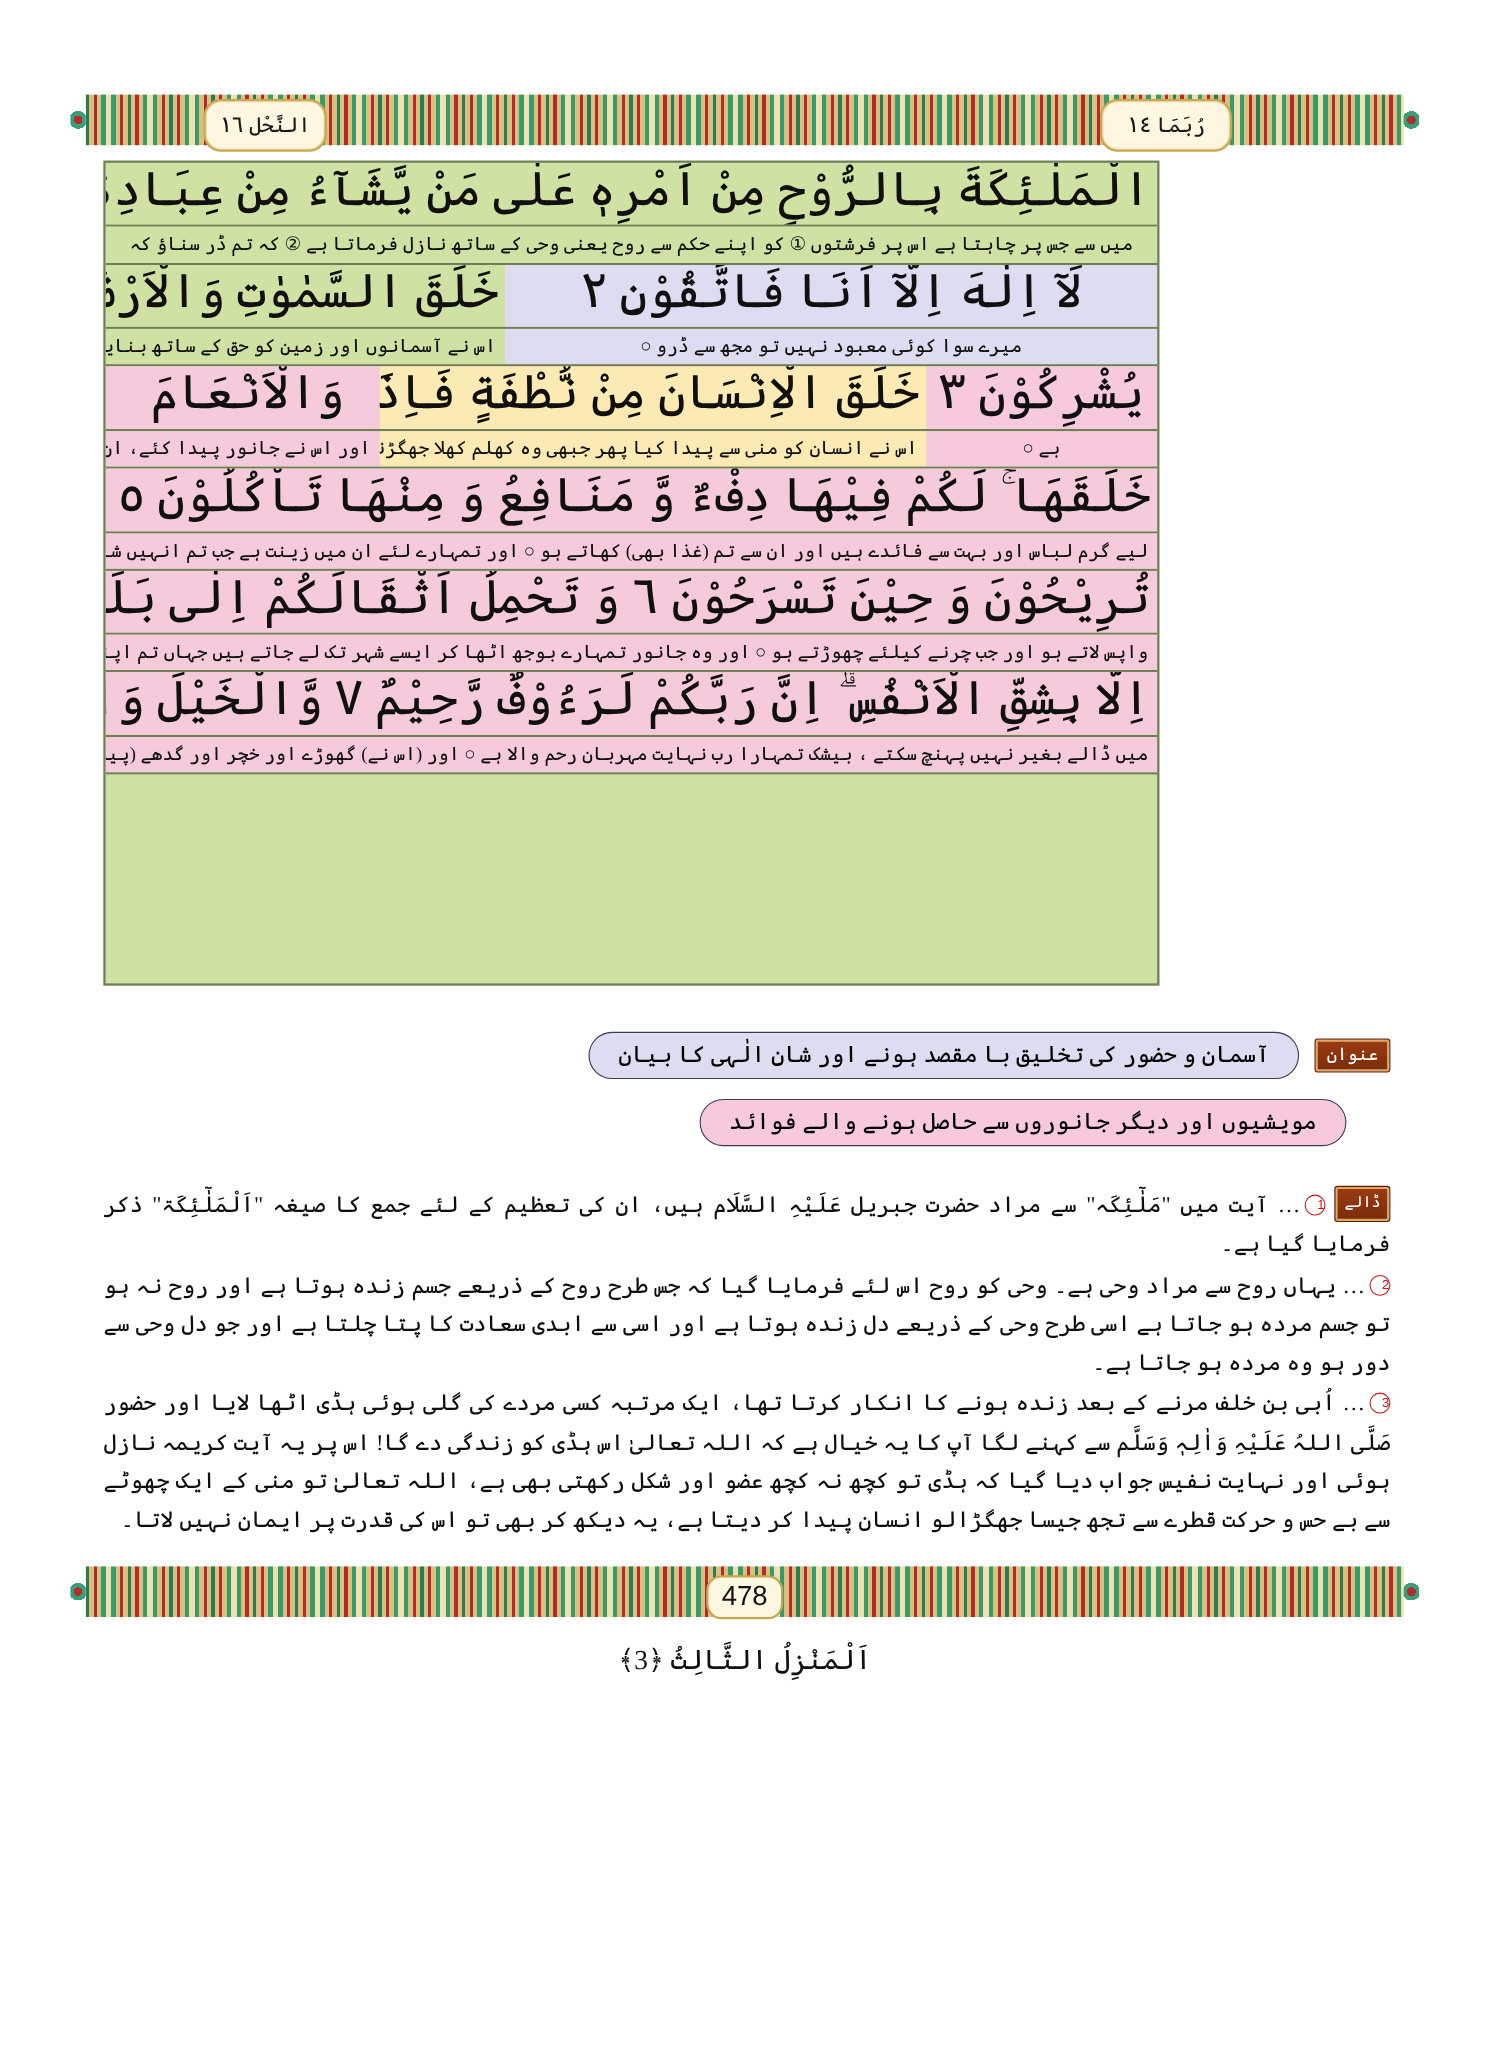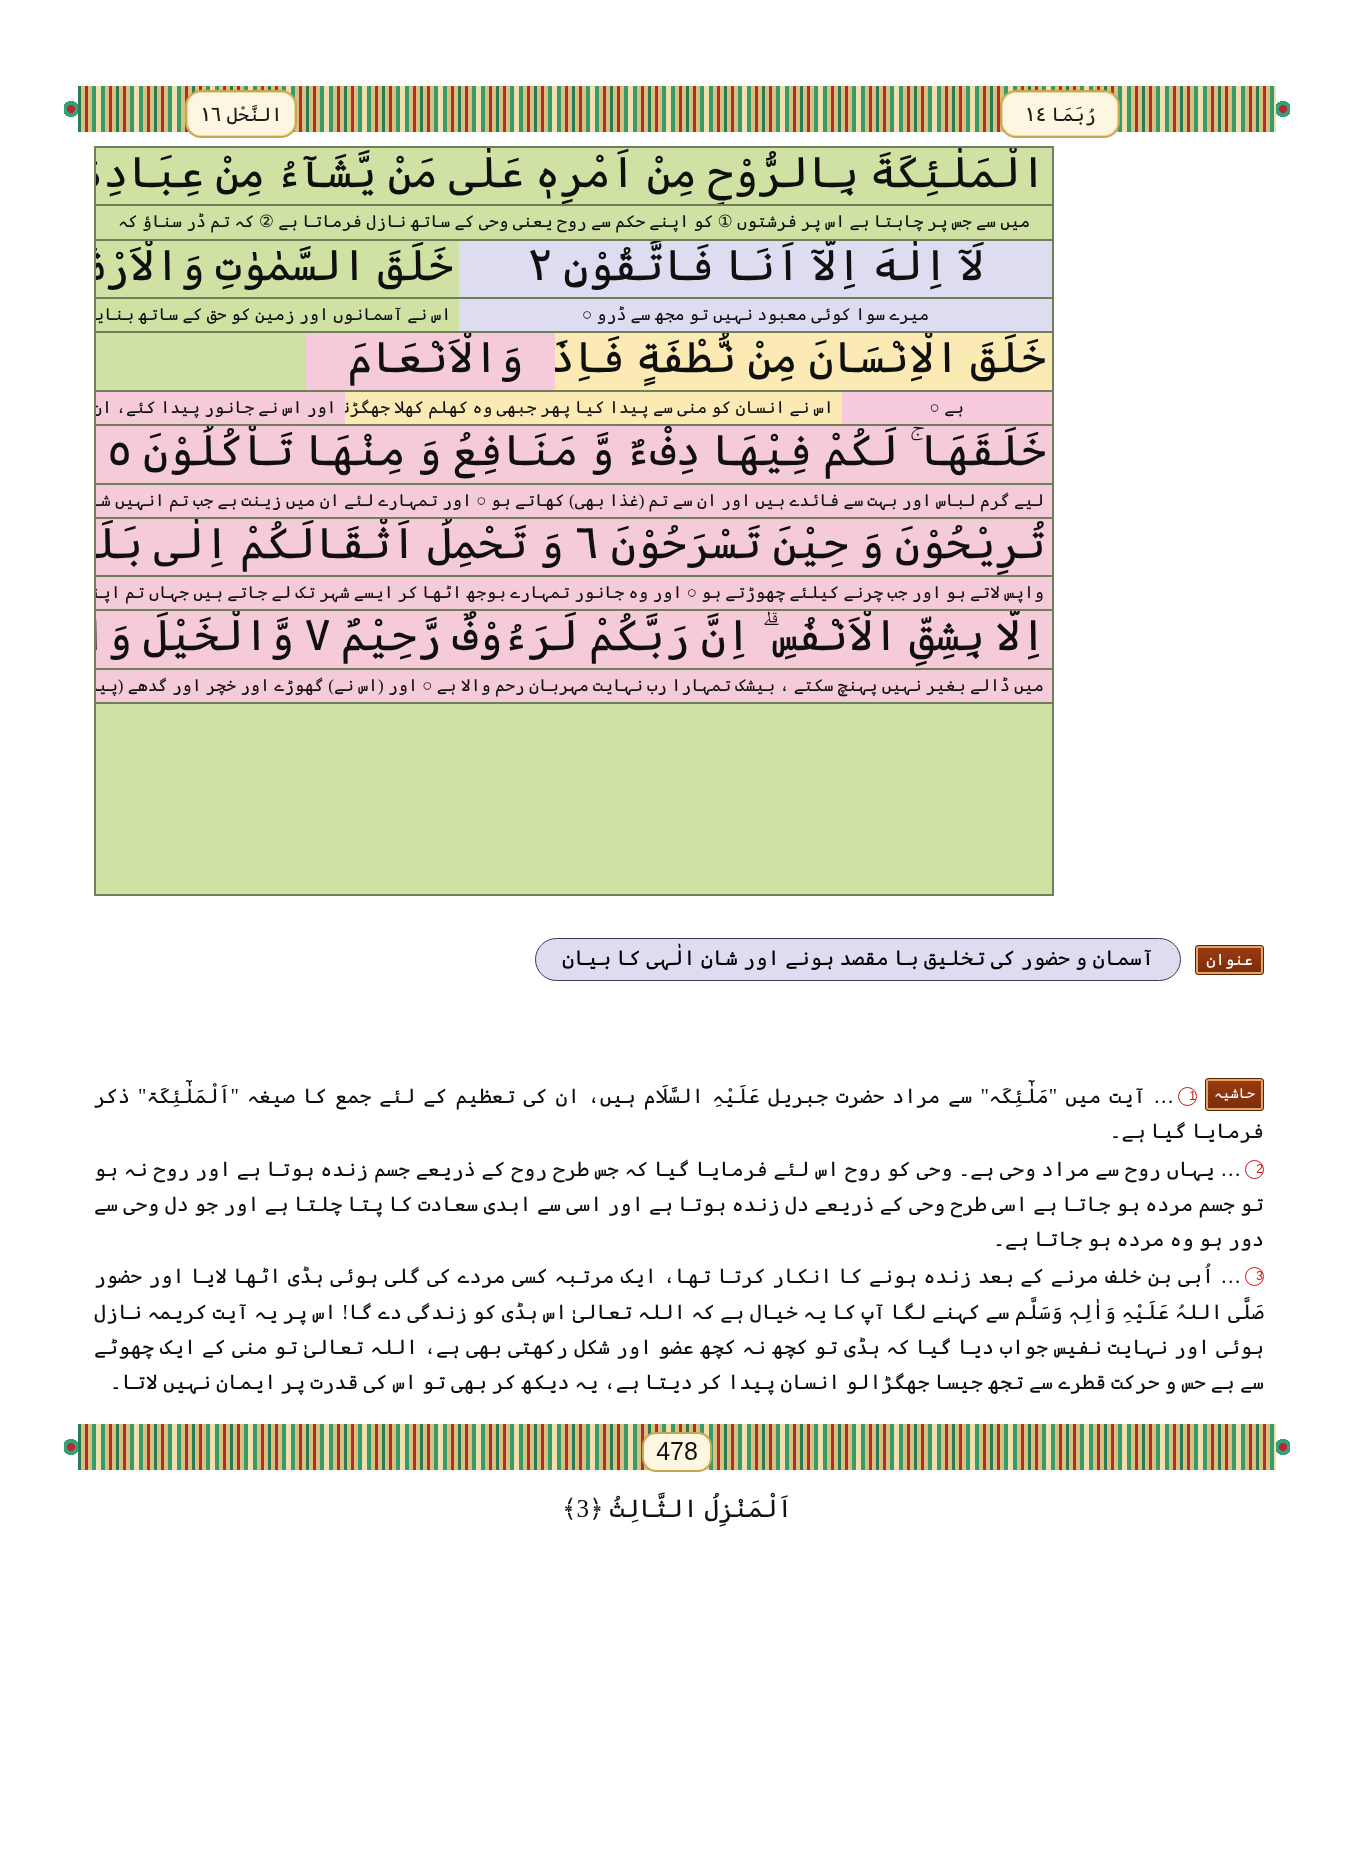--- a/index.html
+++ b/index.html
@@ -192,20 +192,21 @@
     </div>
     <div class="ayah-row">
       <div class="ayah-seg bg-lav" style="width: 62%;">لَآ اِلٰهَ اِلَّآ اَنَا فَاتَّقُوْنِ ٢</div>
       <div class="ayah-seg bg-green" style="width: 38%;">خَلَقَ السَّمٰوٰتِ وَالْاَرْضَ بِالْحَقِّ ۚ تَعٰلٰى عَمَّا</div>
     </div>
     <div class="trans-row">
       <div class="trans-seg bg-lav" style="width: 62%;">میرے سوا کوئی معبود نہیں تو مجھ سے ڈرو ○</div>
       <div class="trans-seg bg-green" style="width: 38%;">اس نے آسمانوں اور زمین کو حق کے ساتھ بنایا۔ وہ ان کے شرک سے بلند و بالا</div>
     </div>
     <div class="ayah-row">
+      <div class="ayah-seg bg-pink" style="width: 22%;">يُشْرِكُوْنَ ٣</div>
       <div class="ayah-seg bg-yellow" style="width: 52%;">خَلَقَ الْاِنْسَانَ مِنْ نُّطْفَةٍ فَاِذَا هُوَ خَصِيْمٌ مُّبِيْنٌ ٤</div>
       <div class="ayah-seg bg-pinklt" style="width: 26%;">وَالْاَنْعَامَ</div>
     </div>
     <div class="trans-row">
       <div class="trans-seg bg-pink" style="width: 22%;">ہے ○</div>
       <div class="trans-seg bg-yellow" style="width: 52%;">اس نے انسان کو منی سے پیدا کیا پھر جبھی وہ کھلم کھلا جھگڑنے والا بن گیا ○ ③</div>
       <div class="trans-seg bg-pinklt" style="width: 26%;">اور اس نے جانور پیدا کئے، ان میں تمہارے</div>
     </div>
     <div class="ayah-row">
       <div class="ayah-seg bg-pinklt" style="width: 100%;">خَلَقَهَا ۚ لَكُمْ فِيْهَا دِفْءٌ وَّ مَنَافِعُ وَ مِنْهَا تَاْكُلُوْنَ ٥ وَ لَكُمْ فِيْهَا جَمَالٌ حِيْنَ</div>
@@ -226,25 +227,26 @@
       <div class="trans-seg bg-pinklt" style="width: 100%;">میں ڈالے بغیر نہیں پہنچ سکتے ، بیشک تمہارا رب نہایت مہربان رحم والا ہے ○ اور (اس نے) گھوڑے اور خچر اور گدھے (پیدا کئے) تا کہ تم</div>
     </div>
   </div>
 
 <div class="topic-area">
   <div class="topic-line">
     <div class="topic-tag">عنوان</div>
     <div class="topic-pill pill-lav">آسمان و حضور کی تخلیق با مقصد ہونے اور شانِ الٰہی کا بیان</div>
   </div>
   <div class="topic-line" style="justify-content:flex-start; padding-right:40px; gap:30px;">
+    <div class="topic-pill pill-pink">مویشیوں اور دیگر جانوروں سے حاصل ہونے والے فوائد</div>
   </div>
 </div>
 
 <div class="fn-area" id="fn-area">
-    <p class="fn-p"><span class="fn-head">حاشیہ</span><span class="fn-num">1</span><span>… آیت میں "مَلٰٓئِكَہ" سے مراد حضرت جبریل عَلَیْہِ السَّلَام ہیں، ان کی تعظیم کے لئے جمع کا صیغہ "اَلْمَلٰٓئِكَۃ" ذکر فرمایا گیا ہے۔</span></p>
+    <p class="fn-p"><span class="fn-head">ڈالے</span><span class="fn-num">1</span><span>… آیت میں "مَلٰٓئِكَہ" سے مراد حضرت جبریل عَلَیْہِ السَّلَام ہیں، ان کی تعظیم کے لئے جمع کا صیغہ "اَلْمَلٰٓئِكَۃ" ذکر فرمایا گیا ہے۔</span></p>
     <p class="fn-p"><span class="fn-num">2</span><span>… یہاں روح سے مراد وحی ہے۔ وحی کو روح اس لئے فرمایا گیا کہ جس طرح روح کے ذریعے جسم زندہ ہوتا ہے اور روح نہ ہو تو جسم مردہ ہو جاتا ہے اسی طرح وحی کے ذریعے دل زندہ ہوتا ہے اور اسی سے ابدی سعادت کا پتا چلتا ہے اور جو دل وحی سے دور ہو وہ مردہ ہو جاتا ہے۔</span></p>
     <p class="fn-p"><span class="fn-num">3</span><span>… اُبی بن خلف مرنے کے بعد زندہ ہونے کا انکار کرتا تھا، ایک مرتبہ کسی مردے کی گلی ہوئی ہڈی اٹھا لایا اور حضور صَلَّی اللہُ عَلَیْہِ وَاٰلِہٖ وَسَلَّم سے کہنے لگا آپ کا یہ خیال ہے کہ اللہ تعالیٰ اس ہڈی کو زندگی دے گا! اس پر یہ آیت کریمہ نازل ہوئی اور نہایت نفیس جواب دیا گیا کہ ہڈی تو کچھ نہ کچھ عضو اور شکل رکھتی بھی ہے، اللہ تعالیٰ تو منی کے ایک چھوٹے سے بے حس و حرکت قطرے سے تجھ جیسا جھگڑالو انسان پیدا کر دیتا ہے، یہ دیکھ کر بھی تو اس کی قدرت پر ایمان نہیں لاتا۔</span></p>
   </div>
 
 <div class="orn-strip orn-bottom"></div>
 <div class="page-num">
   <span>478</span>
 </div>
 <div class="footer-manzil">اَلْمَنْزِلُ الثَّالِثُ ﴿3﴾</div>
 

